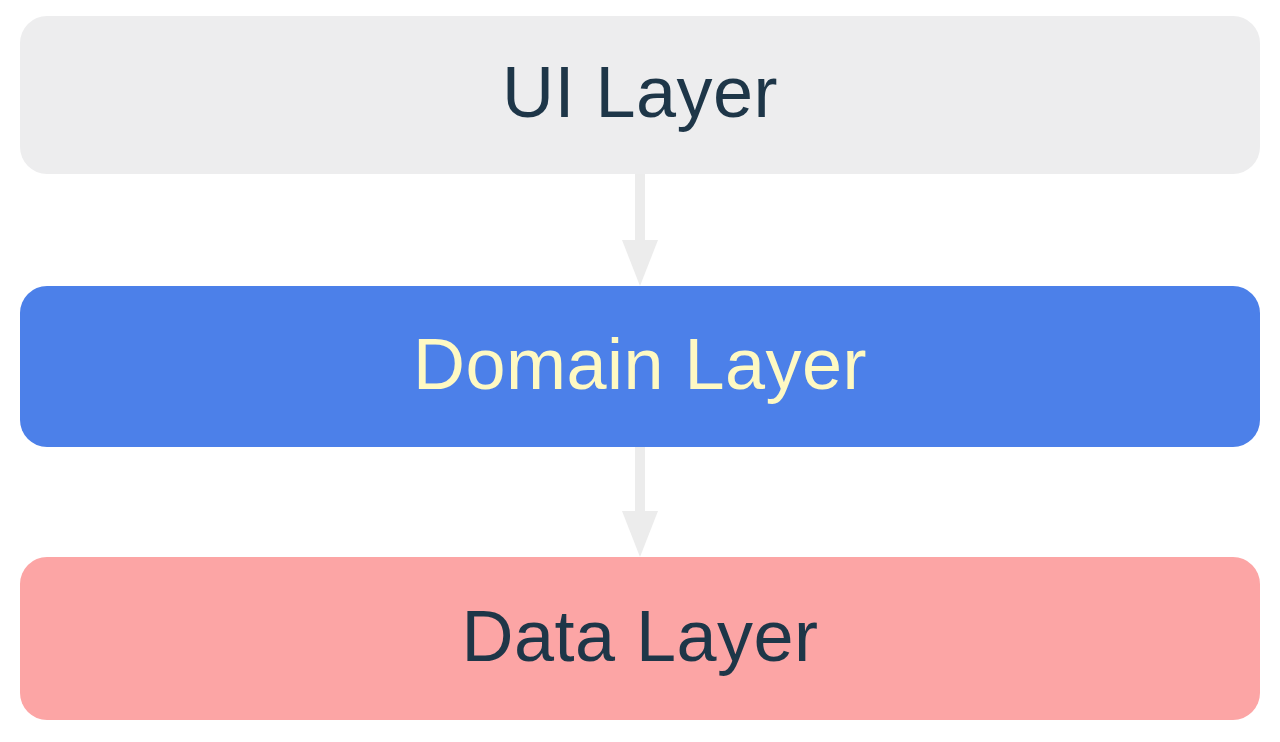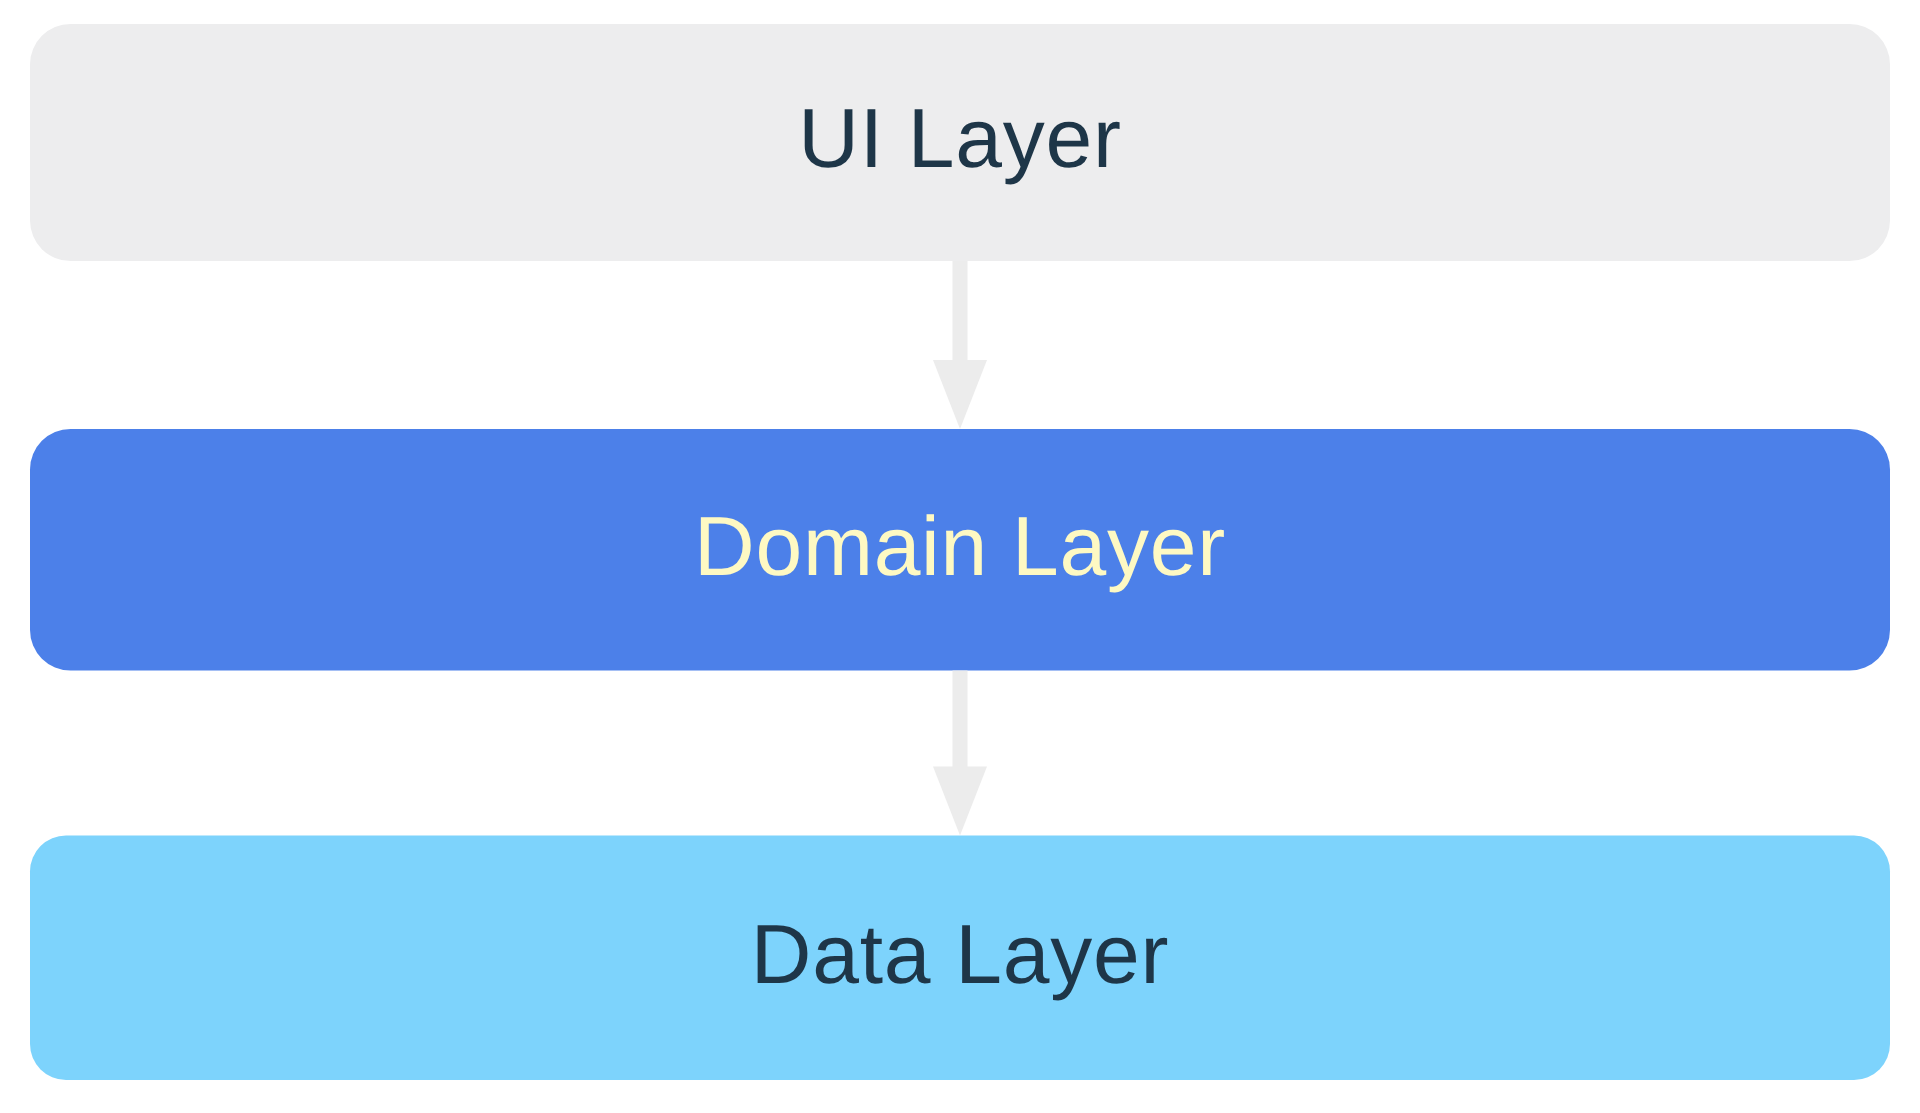--- a/index.html
+++ b/index.html
@@ -21,32 +21,32 @@
     position: absolute;
     left: 20px;
     width: 1240px;
     border-radius: 27px;
     display: flex;
     align-items: center;
     justify-content: center;
     box-sizing: border-box;
   }
   .layer-box .label {
-    font-size: 56px;
+    font-size: 72px;
     font-weight: 400;
     letter-spacing: 0.5px;
     line-height: 1;
     padding-bottom: 6px;
     white-space: nowrap;
   }
   .box-ui   { top: 16px;  height: 158px; background: #EDEDEE; }
   .box-ui .label   { color: #1E3648; }
   .box-domain { top: 286px; height: 161px; background: #4C80E9; }
   .box-domain .label { color: #fef9c3; }
-  .box-data { top: 557px; height: 163px; background: #7dd3fc; border-radius: 24px; }
+  .box-data { top: 557px; height: 163px; background: #fca5a5; }
   .box-data .label { color: #1E3648; }
 
   .arrow {
     position: absolute;
     left: 0;
     width: 1280px;
     pointer-events: none;
   }
   .arrow .stem {
     position: absolute;

